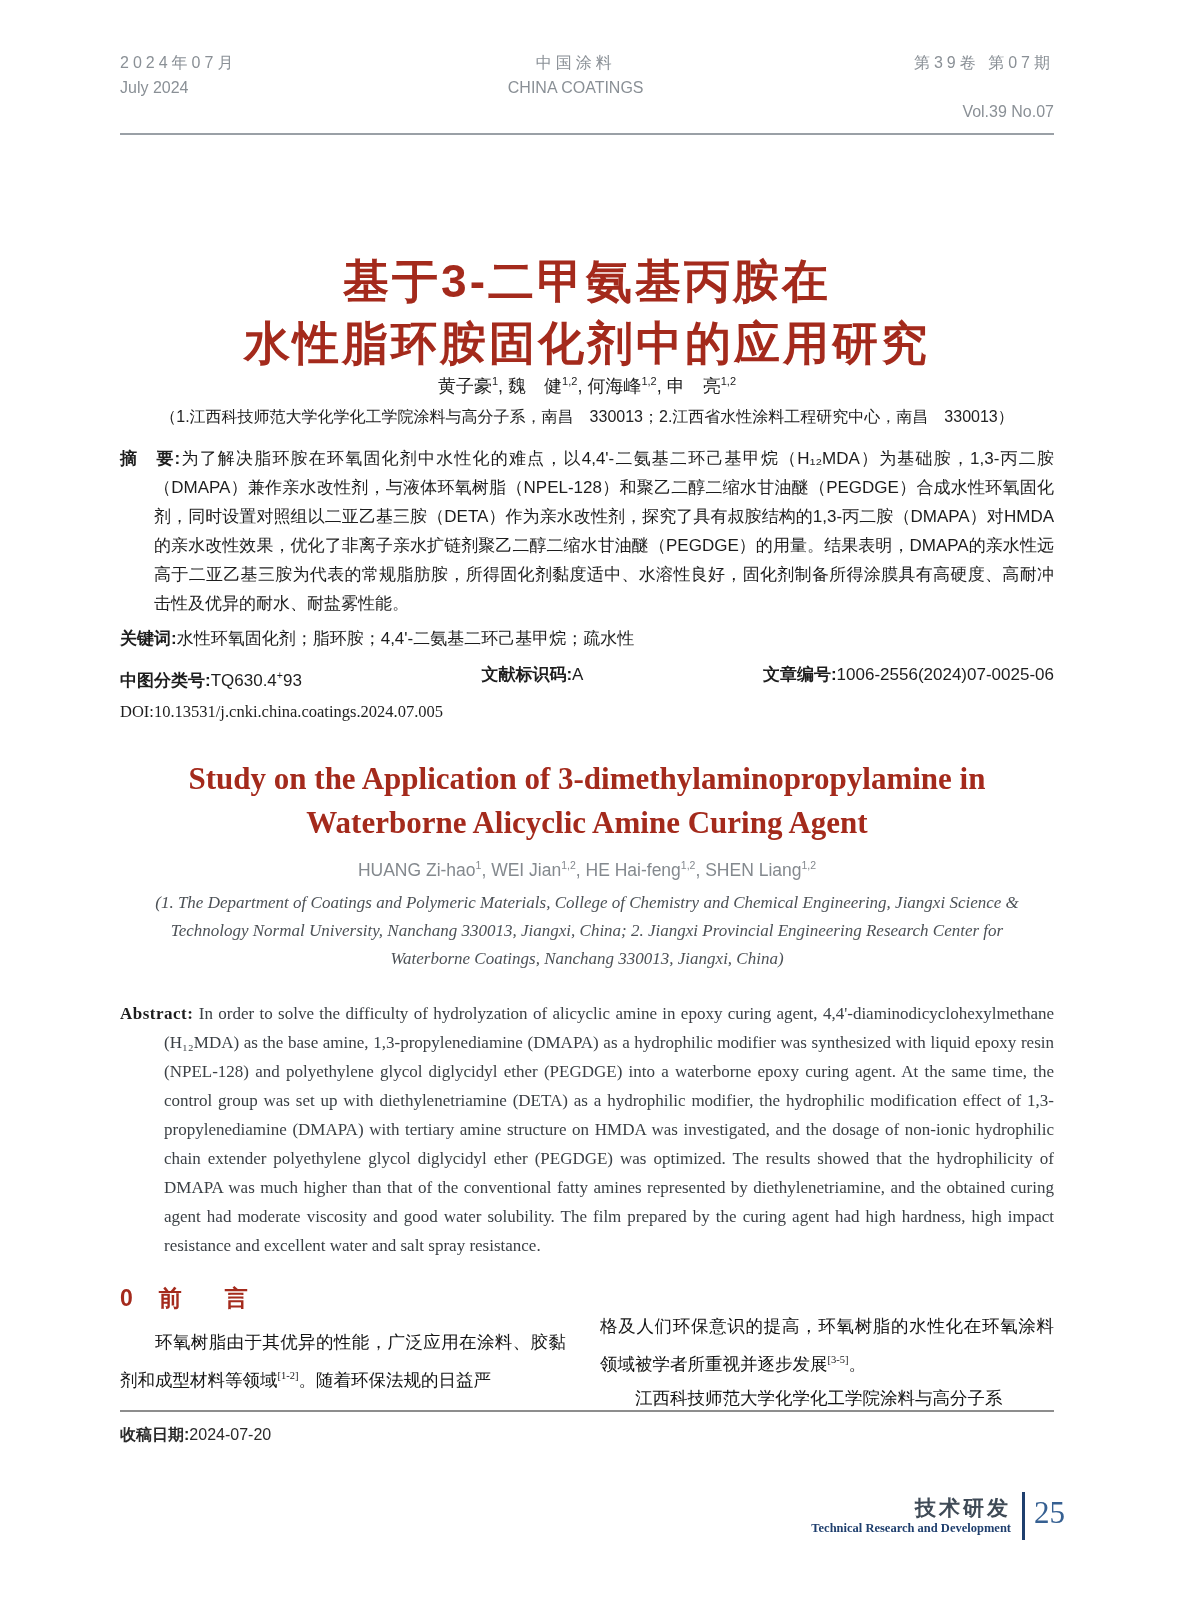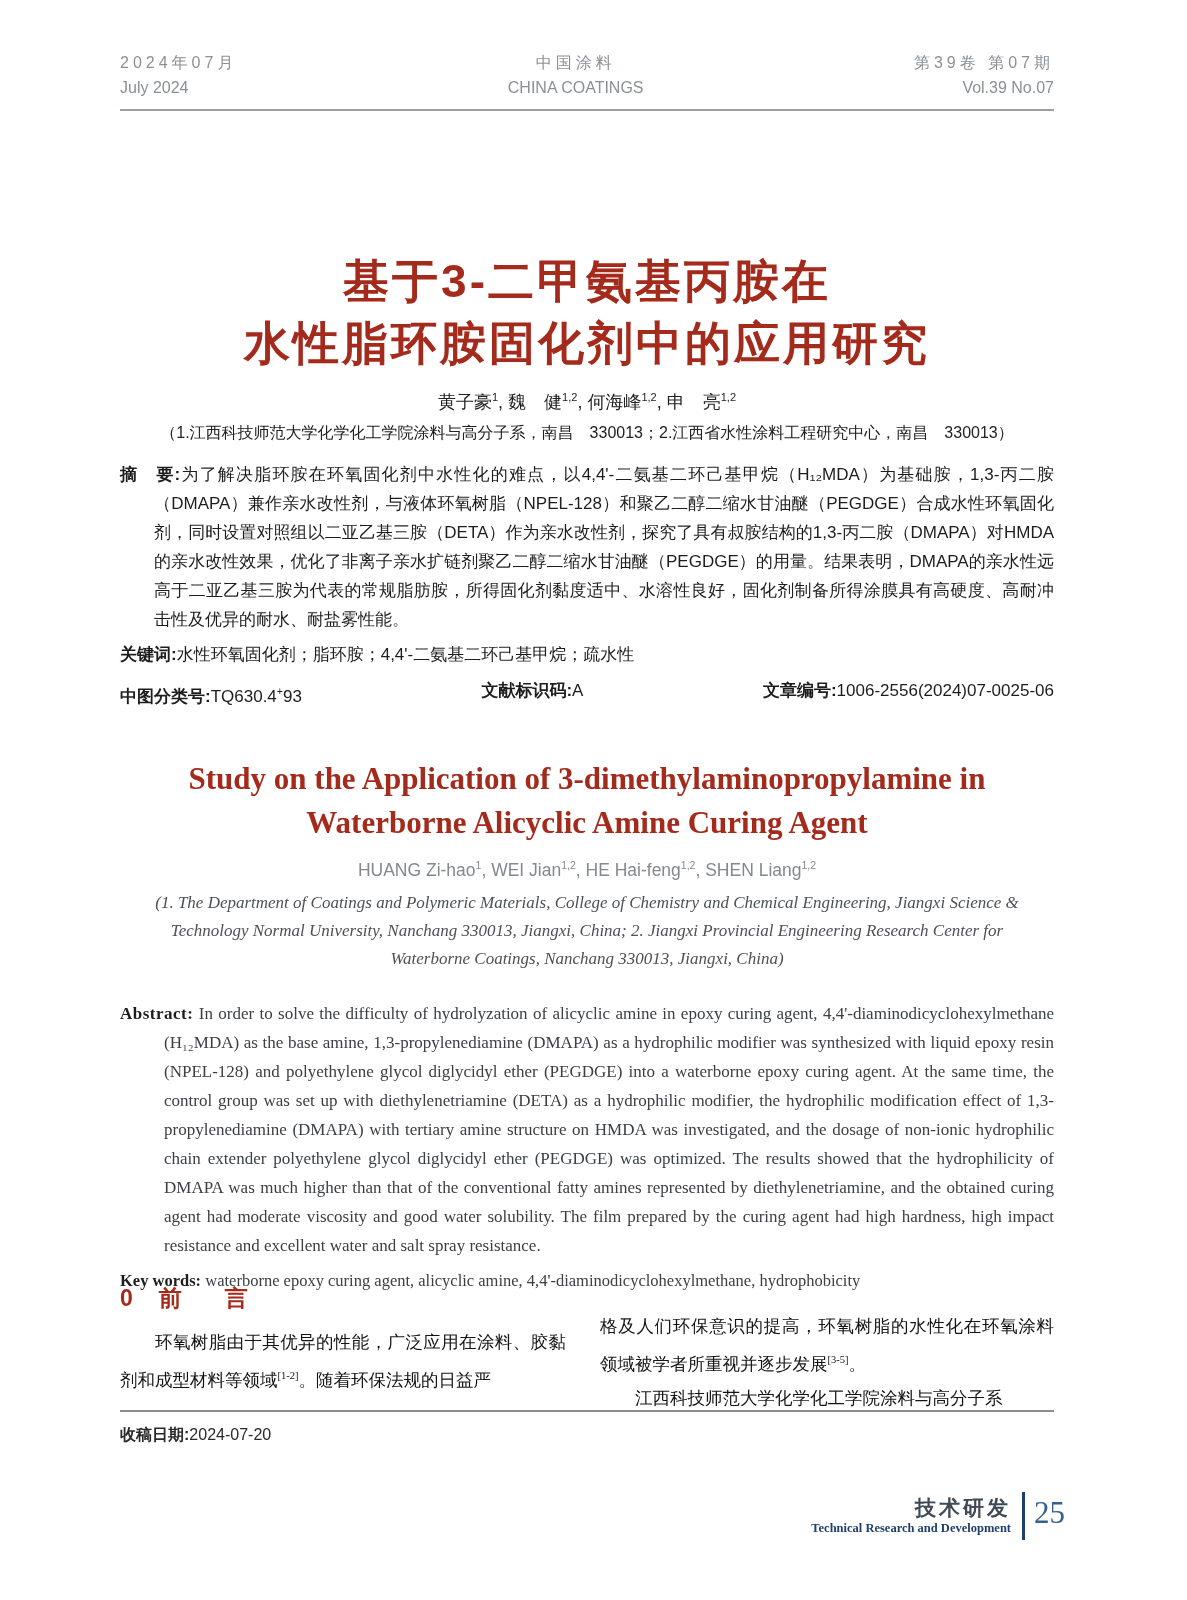--- a/index.html
+++ b/index.html
@@ -13,30 +13,30 @@
   .content { left:120px; width:934px; }
 
   
   .journal-header {
     top:50px; display:flex; justify-content:space-between; align-items:flex-start;
     color:#8a9096; font-size:16px; line-height:25px;
     border-bottom:2px solid #9aa0a6; padding-bottom:9px;
   }
   .journal-header .col { display:flex; flex-direction:column; }
   .journal-header .c-center { text-align:center; }
-  .journal-header .c-right { text-align:right; }
+  .journal-header .c-right { text-align:right;gap:24px; }
   .journal-header .cn { letter-spacing:4px; }
 
   
   .cn-block { top:250px; }
   .cn-title {
     text-align:center; font-weight:bold; font-size:46px; line-height:62px;
     color:#a42a1c; letter-spacing:3px;
   }
-  .cn-authors { text-align:center; font-size:18px; margin-top:16px; color:#222; }
+  .cn-authors { text-align:center; font-size:18px; color:#222; }
   .cn-authors sup { font-size:11px; }
   .cn-affil { text-align:center; font-size:16px; margin-top:9px; color:#222; }
   .cn-abstract {
     margin-top:16px; font-size:17px; line-height:29px; text-align:justify;
     padding-left:34px; text-indent:-34px; color:#1d1d1d;
   }
   .cn-abstract b, .cn-kw b { font-weight:bold; }
   .cn-kw { margin-top:6px; font-size:17px; line-height:29px; }
   .cn-meta { margin-top:8px; display:flex; justify-content:space-between; font-size:17px; line-height:28px; }
   .cn-meta b { font-weight:bold; }
@@ -124,37 +124,37 @@
   <p class="cn-abstract"><b>摘　要:</b><span>为了解决脂环胺在环氧固化剂中水性化的难点，以4,4'-二氨基二环己基甲烷（H₁₂MDA）为基础胺，1,3-丙二胺（DMAPA）兼作亲水改性剂，与液体环氧树脂（NPEL-128）和聚乙二醇二缩水甘油醚（PEGDGE）合成水性环氧固化剂，同时设置对照组以二亚乙基三胺（DETA）作为亲水改性剂，探究了具有叔胺结构的1,3-丙二胺（DMAPA）对HMDA的亲水改性效果，优化了非离子亲水扩链剂聚乙二醇二缩水甘油醚（PEGDGE）的用量。结果表明，DMAPA的亲水性远高于二亚乙基三胺为代表的常规脂肪胺，所得固化剂黏度适中、水溶性良好，固化剂制备所得涂膜具有高硬度、高耐冲击性及优异的耐水、耐盐雾性能。</span></p>
 
   <p class="cn-kw"><b>关键词:</b><span>水性环氧固化剂；脂环胺；4,4'-二氨基二环己基甲烷；疏水性</span></p>
 
   <div class="cn-meta">
     <span><b>中图分类号:</b><span>TQ630.4</span><sup class="cat">+</sup><span>93</span></span>
     <span><b>文献标识码:</b><span>A</span></span>
     <span><b>文章编号:</b><span>1006-2556(2024)07-0025-06</span></span>
   </div>
 
+  <div class="doi">DOI:10.13531/j.cnki.china.coatings.2024.07.005</div>
 </section>
 
 <section class="abs content en-block">
   <h2 class="en-title">
     <span style="display:block">Study on the Application of 3-dimethylaminopropylamine in</span>
     <span style="display:block">Waterborne Alicyclic Amine Curing Agent</span>
   </h2>
 
   <div class="en-authors">
     <span><span>HUANG Zi-hao</span><sup>1</sup><span>, </span></span><span><span>WEI Jian</span><sup>1,2</sup><span>, </span></span><span><span>HE Hai-feng</span><sup>1,2</sup><span>, </span></span><span><span>SHEN Liang</span><sup>1,2</sup><span></span></span>
   </div>
 
   <div class="en-affil">(1. The Department of Coatings and Polymeric Materials, College of Chemistry and Chemical Engineering, Jiangxi Science &amp; Technology Normal University, Nanchang 330013, Jiangxi, China; 2. Jiangxi Provincial Engineering Research Center for Waterborne Coatings, Nanchang 330013, Jiangxi, China)</div>
 
   <p class="en-abstract"><b>Abstract:</b><span> In order to solve the difficulty of hydrolyzation of alicyclic amine in epoxy curing agent, 4,4'-diaminodicyclohexylmethane (H₁₂MDA) as the base amine, 1,3-propylenediamine (DMAPA) as a hydrophilic modifier was synthesized with liquid epoxy resin (NPEL-128) and polyethylene glycol diglycidyl ether (PEGDGE) into a waterborne epoxy curing agent. At the same time, the control group was set up with diethylenetriamine (DETA) as a hydrophilic modifier, the hydrophilic modification effect of 1,3-propylenediamine (DMAPA) with tertiary amine structure on HMDA was investigated, and the dosage of non-ionic hydrophilic chain extender polyethylene glycol diglycidyl ether (PEGDGE) was optimized. The results showed that the hydrophilicity of DMAPA was much higher than that of the conventional fatty amines represented by diethylenetriamine, and the obtained curing agent had moderate viscosity and good water solubility. The film prepared by the curing agent had high hardness, high impact resistance and excellent water and salt spray resistance.</span></p>
 
-  <p class="en-kw"><b>Key words:</b><span> waterborne epoxy curing agent, alicyclic amine, 4,4'-diaminodicyclohexylmethane, hydrophobicity</span></p>
 </section>
 
 <section class="abs content intro">
   <div class="col-l">
     <div class="sec-heading">
       <span class="num">0</span><span class="ttl">前　言</span>
     </div>
     <p class="indent"><span>环氧树脂由于其优异的性能，广泛应用在涂料、胶黏剂和成型材料等领域</span><sup>[1-2]</sup><span>。随着环保法规的日益严</span></p>
   </div>
   <div class="col-r">

